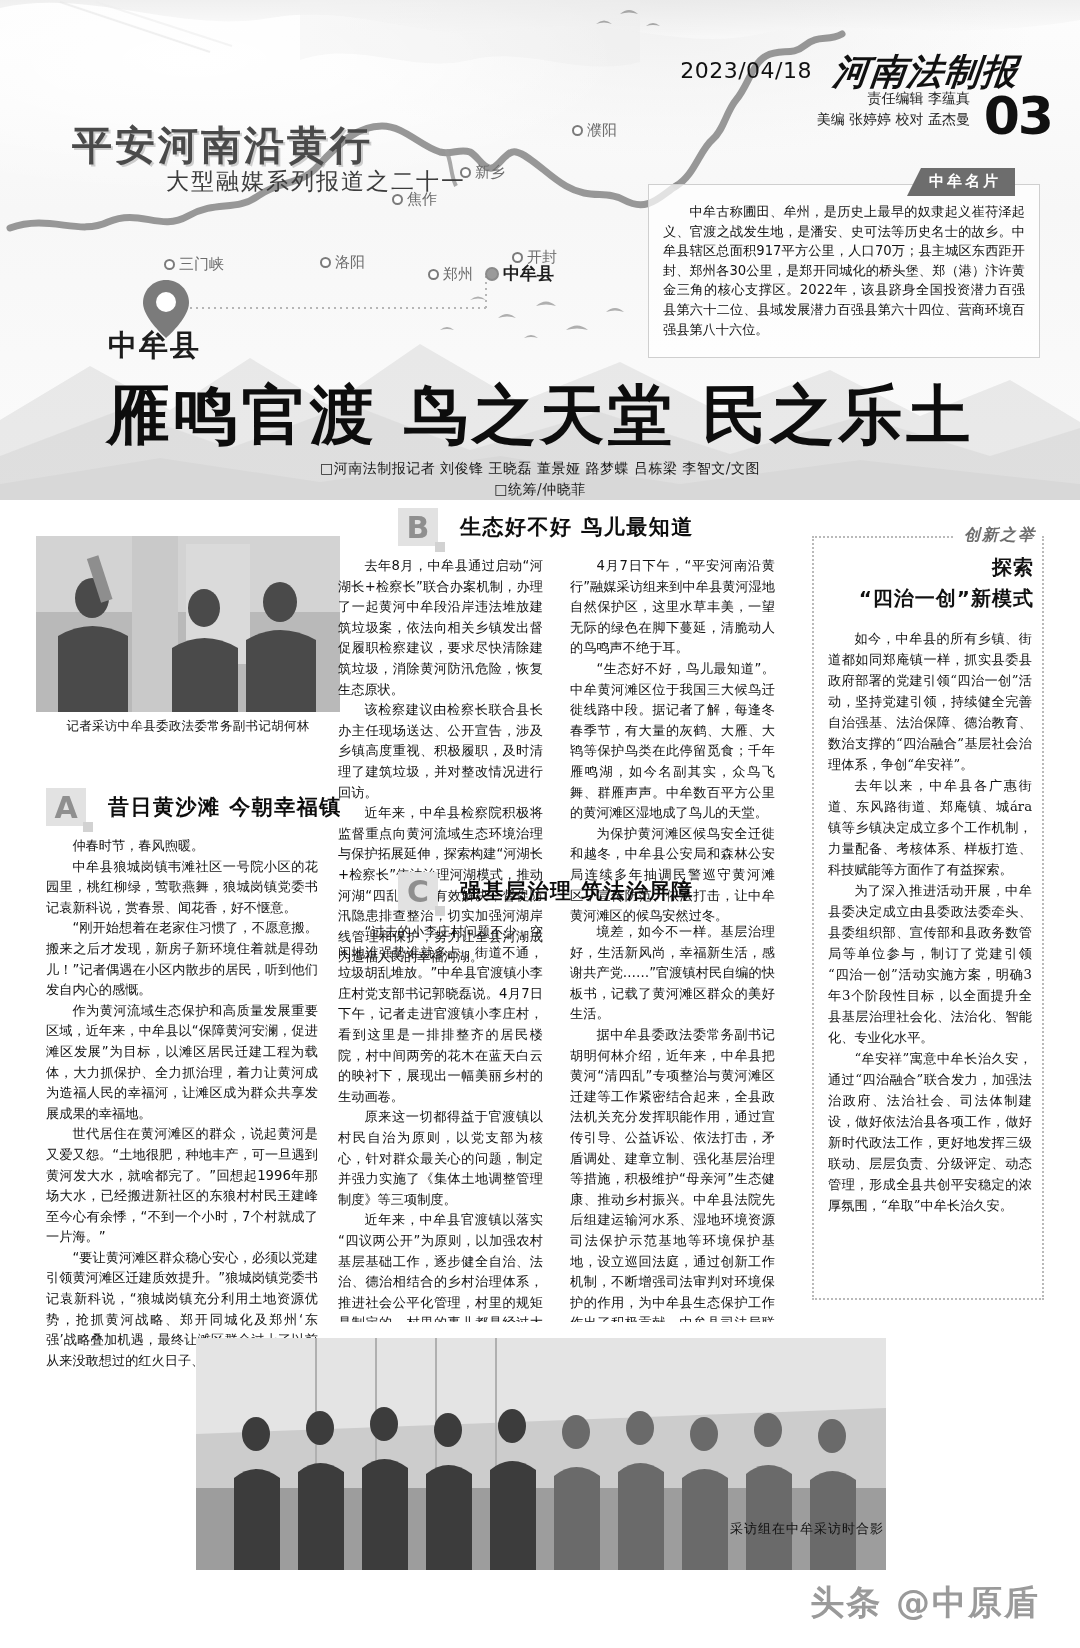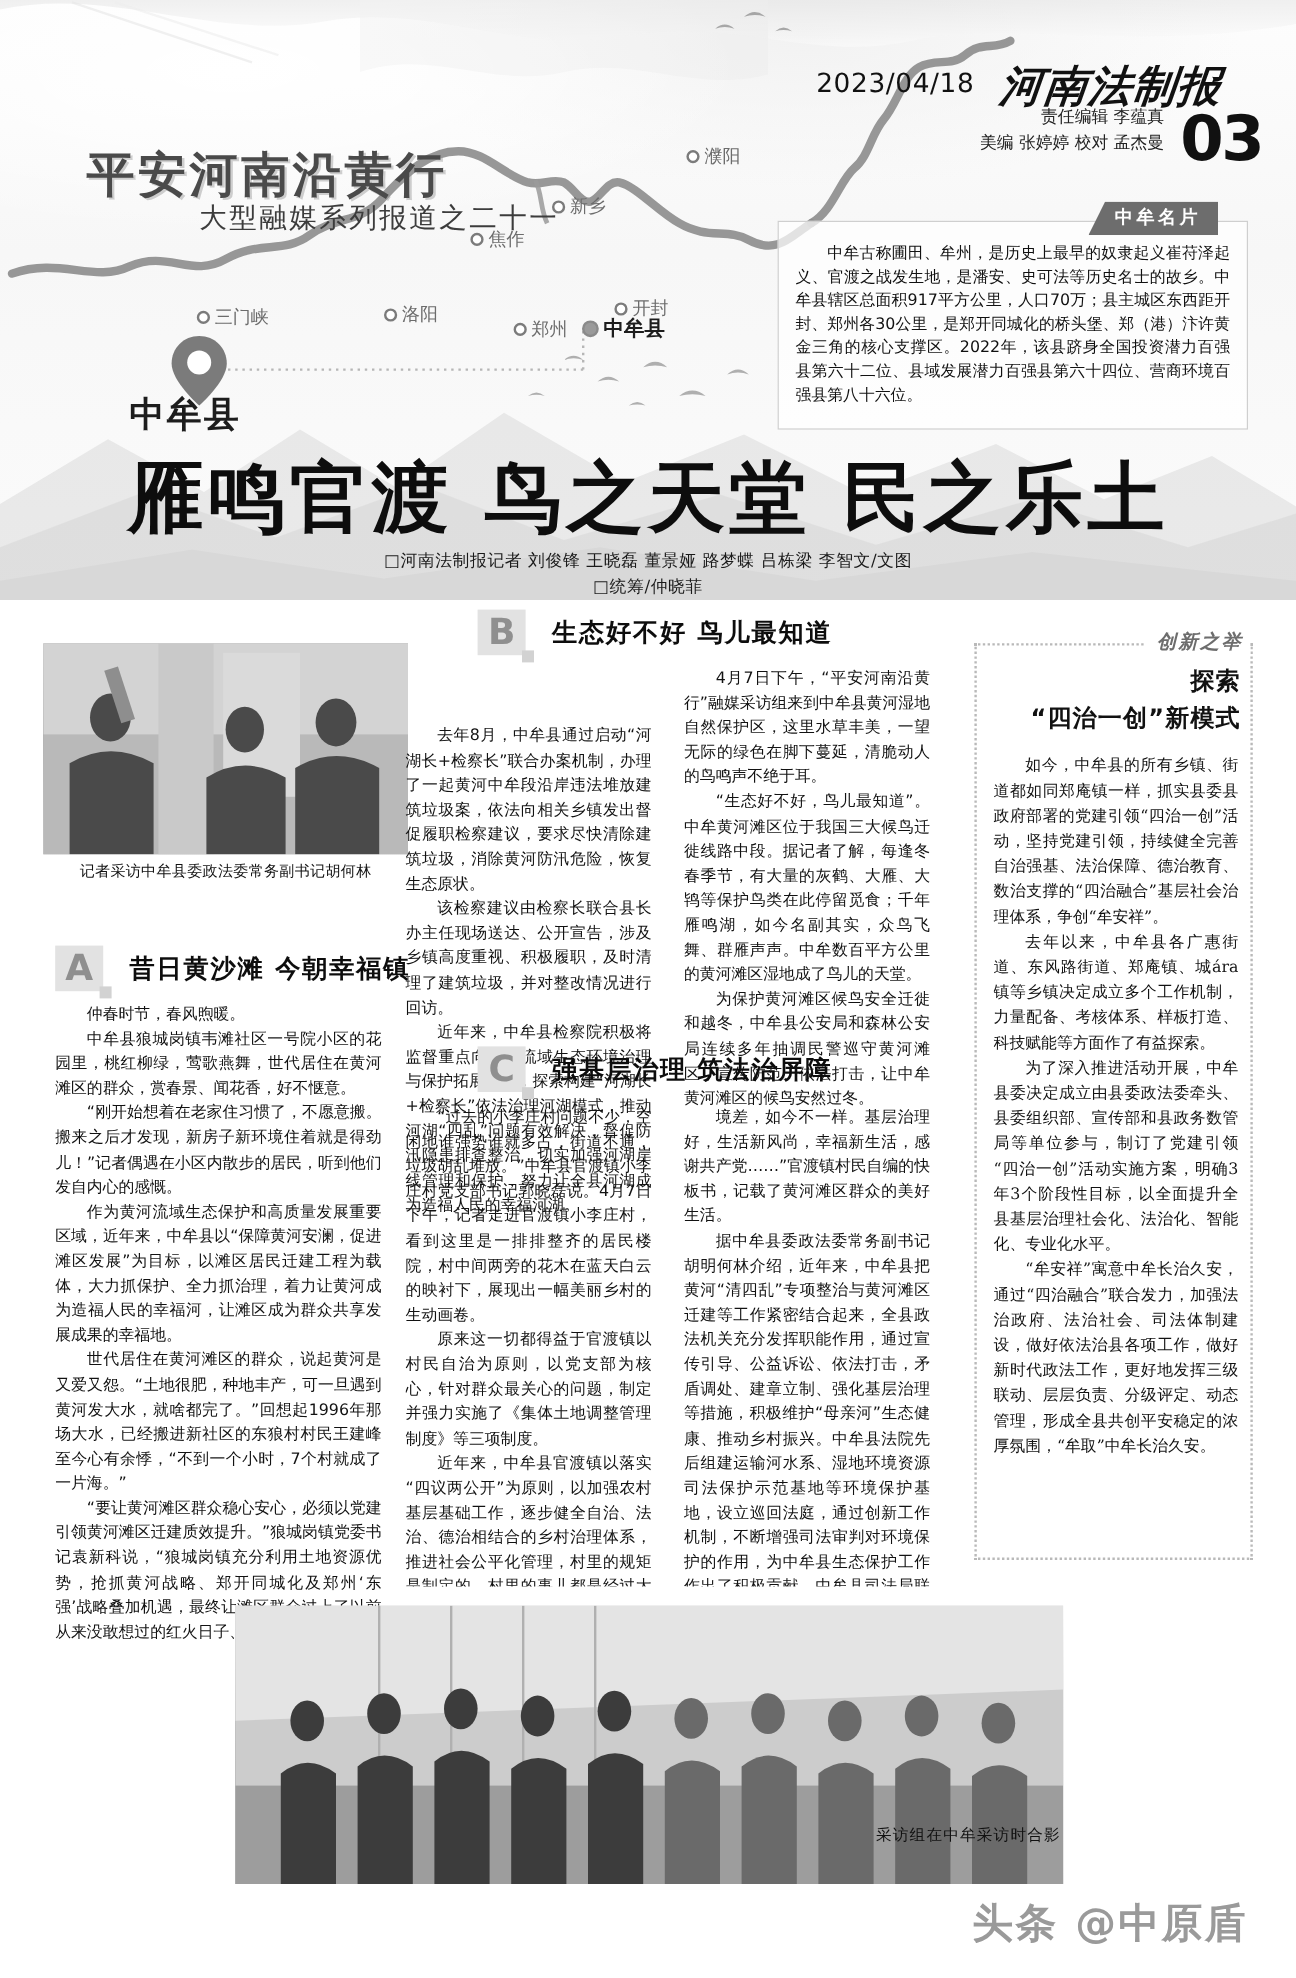--- a/index.html
+++ b/index.html
@@ -418,32 +418,32 @@
   </svg>
 </div>
 <div class="cap-1">记者采访中牟县委政法委常务副书记胡何林</div>
 
 <div class="sec-head" style="left:46px; top:788px;">
   <div class="sec-letter">A</div>
   <div class="sec-title">昔日黄沙滩 今朝幸福镇</div>
 </div>
 <div class="col" id="col-a" style="left:46px; top:836px; width:272px; height:520px;">
     <p>仲春时节，春风煦暖。</p>
-    <p>中牟县狼城岗镇韦滩社区一号院小区的花园里，桃红柳绿，莺歌燕舞，世代居住在黄河滩区的群众，赏春景、闻花香，好不惬意。</p>
+    <p>中牟县狼城岗镇韦滩社区一号院小区的花园里，桃红柳绿，莺歌燕舞，狼城岗镇党委书记袁新科说，赏春景、闻花香，好不惬意。</p>
     <p>“刚开始想着在老家住习惯了，不愿意搬。搬来之后才发现，新房子新环境住着就是得劲儿！”记者偶遇在小区内散步的居民，听到他们发自内心的感慨。</p>
     <p>作为黄河流域生态保护和高质量发展重要区域，近年来，中牟县以“保障黄河安澜，促进滩区发展”为目标，以滩区居民迁建工程为载体，大力抓保护、全力抓治理，着力让黄河成为造福人民的幸福河，让滩区成为群众共享发展成果的幸福地。</p>
     <p>世代居住在黄河滩区的群众，说起黄河是又爱又怨。“土地很肥，种地丰产，可一旦遇到黄河发大水，就啥都完了。”回想起1996年那场大水，已经搬进新社区的东狼村村民王建峰至今心有余悸，“不到一个小时，7个村就成了一片海。”</p>
     <p>“要让黄河滩区群众稳心安心，必须以党建引领黄河滩区迁建质效提升。”狼城岗镇党委书记袁新科说，“狼城岗镇充分利用土地资源优势，抢抓黄河战略、郑开同城化及郑州‘东强’战略叠加机遇，最终让滩区群众过上了以前从来没敢想过的红火日子、幸福日子！”</p>
   </div>
 
 <div class="sec-head" style="left:398px; top:508px;">
   <div class="sec-letter">B</div>
   <div class="sec-title">生态好不好 鸟儿最知道</div>
 </div>
-<div class="col" id="col-b1" style="left:338px; top:556px; width:205px;margin-top:48px;">
+<div class="col" id="col-b1" style="left:338px; top:556px; width:205px;">
     <p>去年8月，中牟县通过启动“河湖长+检察长”联合办案机制，办理了一起黄河中牟段沿岸违法堆放建筑垃圾案，依法向相关乡镇发出督促履职检察建议，要求尽快清除建筑垃圾，消除黄河防汛危险，恢复生态原状。</p>
     <p>该检察建议由检察长联合县长办主任现场送达、公开宣告，涉及乡镇高度重视、积极履职，及时清理了建筑垃圾，并对整改情况进行回访。</p>
     <p>近年来，中牟县检察院积极将监督重点向黄河流域生态环境治理与保护拓展延伸，探索构建“河湖长+检察长”依法治理河湖模式，推动河湖“四乱”问题有效解决，督促防汛隐患排查整治，切实加强河湖岸线管理和保护，努力让全县河湖成为造福人民的幸福河湖。</p>
   </div>
 <div class="col" id="col-b2" style="left:570px; top:556px; width:205px;">
     <p>4月7日下午，“平安河南沿黄行”融媒采访组来到中牟县黄河湿地自然保护区，这里水草丰美，一望无际的绿色在脚下蔓延，清脆动人的鸟鸣声不绝于耳。</p>
     <p>“生态好不好，鸟儿最知道”。中牟黄河滩区位于我国三大候鸟迁徙线路中段。据记者了解，每逢冬春季节，有大量的灰鹤、大雁、大鸨等保护鸟类在此停留觅食；千年雁鸣湖，如今名副其实，众鸟飞舞、群雁声声。中牟数百平方公里的黄河滩区湿地成了鸟儿的天堂。</p>
     <p>为保护黄河滩区候鸟安全迁徙和越冬，中牟县公安局和森林公安局连续多年抽调民警巡守黄河滩区，宣传防范、依法打击，让中牟黄河滩区的候鸟安然过冬。</p>
   </div>
 

